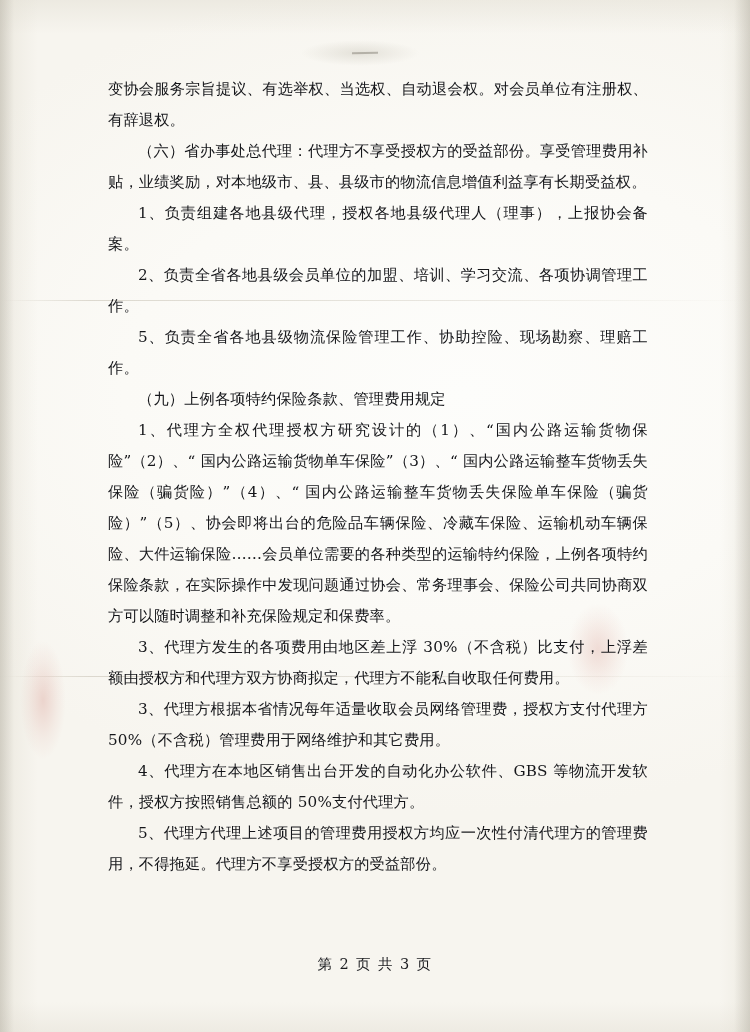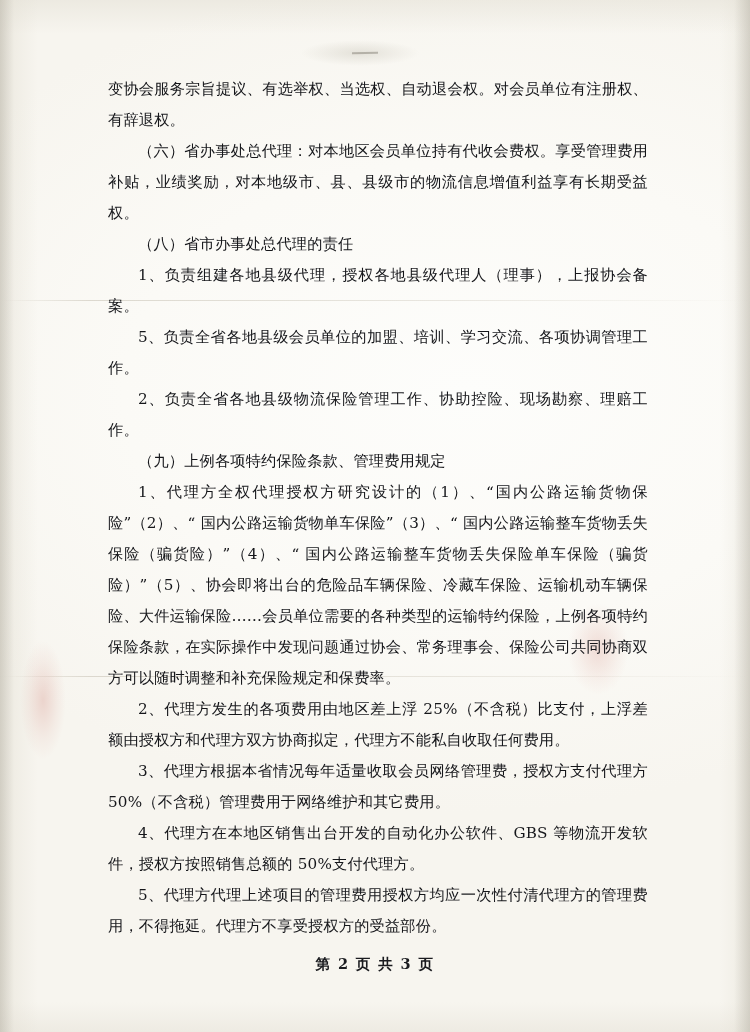--- a/index.html
+++ b/index.html
@@ -96,21 +96,20 @@
   .footer {
     position: absolute;
     left: 0;
     right: 0;
     top: 955px;
     text-align: center;
     font-size: 14.5px;
     letter-spacing: 1.4px;
     color: #1a1b1f;
     font-family: "DejaVu Serif", "Liberation Serif", serif;
-    font-weight: bold;
   }
   .top-mark {
     position: absolute;
     left: 352px;
     top: 52px;
     width: 26px;
     height: 2px;
     background: rgba(120,115,105,0.45);
     transform: rotate(-1.5deg);
     pointer-events: none;
@@ -125,28 +124,27 @@
   <div class="edge-shadow-right"></div>
   <div class="fold-line" style="top:300px"></div>
   <div class="fold-line" style="top:676px"></div>
   <div class="smudge-a"></div>
   <div class="smudge-b"></div>
   <div class="smudge-c"></div>
   <div class="top-mark"></div>
 
   <div class="content">
     <p class="para">变协会服务宗旨提议、有选举权、当选权、自动退会权。对会员单位有注册权、有辞退权。</p>
-    <p class="para indent">（六）省办事处总代理：对本地区会员单位持有代收会费权。享受管理费用补贴，业绩奖励，对本地级市、县、县级市的物流信息增值利益享有长期受益权。</p>
-    <p class="para indent">（八）省市办事处总代理的责任</p>
+    <p class="para indent">（六）省办事处总代理：代理方不享受授权方的受益部份。享受管理费用补贴，业绩奖励，对本地级市、县、县级市的物流信息增值利益享有长期受益权。</p>
     <p class="para indent">1、负责组建各地县级代理，授权各地县级代理人（理事），上报协会备案。</p>
-    <p class="para indent">5、负责全省各地县级会员单位的加盟、培训、学习交流、各项协调管理工作。</p>
-    <p class="para indent">2、负责全省各地县级物流保险管理工作、协助控险、现场勘察、理赔工作。</p>
+    <p class="para indent">2、负责全省各地县级会员单位的加盟、培训、学习交流、各项协调管理工作。</p>
+    <p class="para indent">5、负责全省各地县级物流保险管理工作、协助控险、现场勘察、理赔工作。</p>
     <p class="para indent">（九）上例各项特约保险条款、管理费用规定</p>
     <p class="para indent">1、代理方全权代理授权方研究设计的（1）、“国内公路运输货物保险”（2）、“ 国内公路运输货物单车保险”（3）、“ 国内公路运输整车货物丢失保险（骗货险）”（4）、“ 国内公路运输整车货物丢失保险单车保险（骗货险）”（5）、协会即将出台的危险品车辆保险、冷藏车保险、运输机动车辆保险、大件运输保险……会员单位需要的各种类型的运输特约保险，上例各项特约保险条款，在实际操作中发现问题通过协会、常务理事会、保险公司共同协商双方可以随时调整和补充保险规定和保费率。</p>
-    <p class="para indent">2、代理方发生的各项费用由地区差上浮 25%（不含税）比支付，上浮差额由授权方和代理方双方协商拟定，代理方不能私自收取任何费用。</p>
+    <p class="para indent">3、代理方发生的各项费用由地区差上浮 30%（不含税）比支付，上浮差额由授权方和代理方双方协商拟定，代理方不能私自收取任何费用。</p>
     <p class="para indent">3、代理方根据本省情况每年适量收取会员网络管理费，授权方支付代理方50%（不含税）管理费用于网络维护和其它费用。</p>
     <p class="para indent">4、代理方在本地区销售出台开发的自动化办公软件、GBS 等物流开发软件，授权方按照销售总额的 50%支付代理方。</p>
     <p class="para indent">5、代理方代理上述项目的管理费用授权方均应一次性付清代理方的管理费用，不得拖延。代理方不享受授权方的受益部份。</p>
 
   </div>
 
   <div class="footer">第 2 页 共 3 页</div>
 </div>
 
 </body></html>

